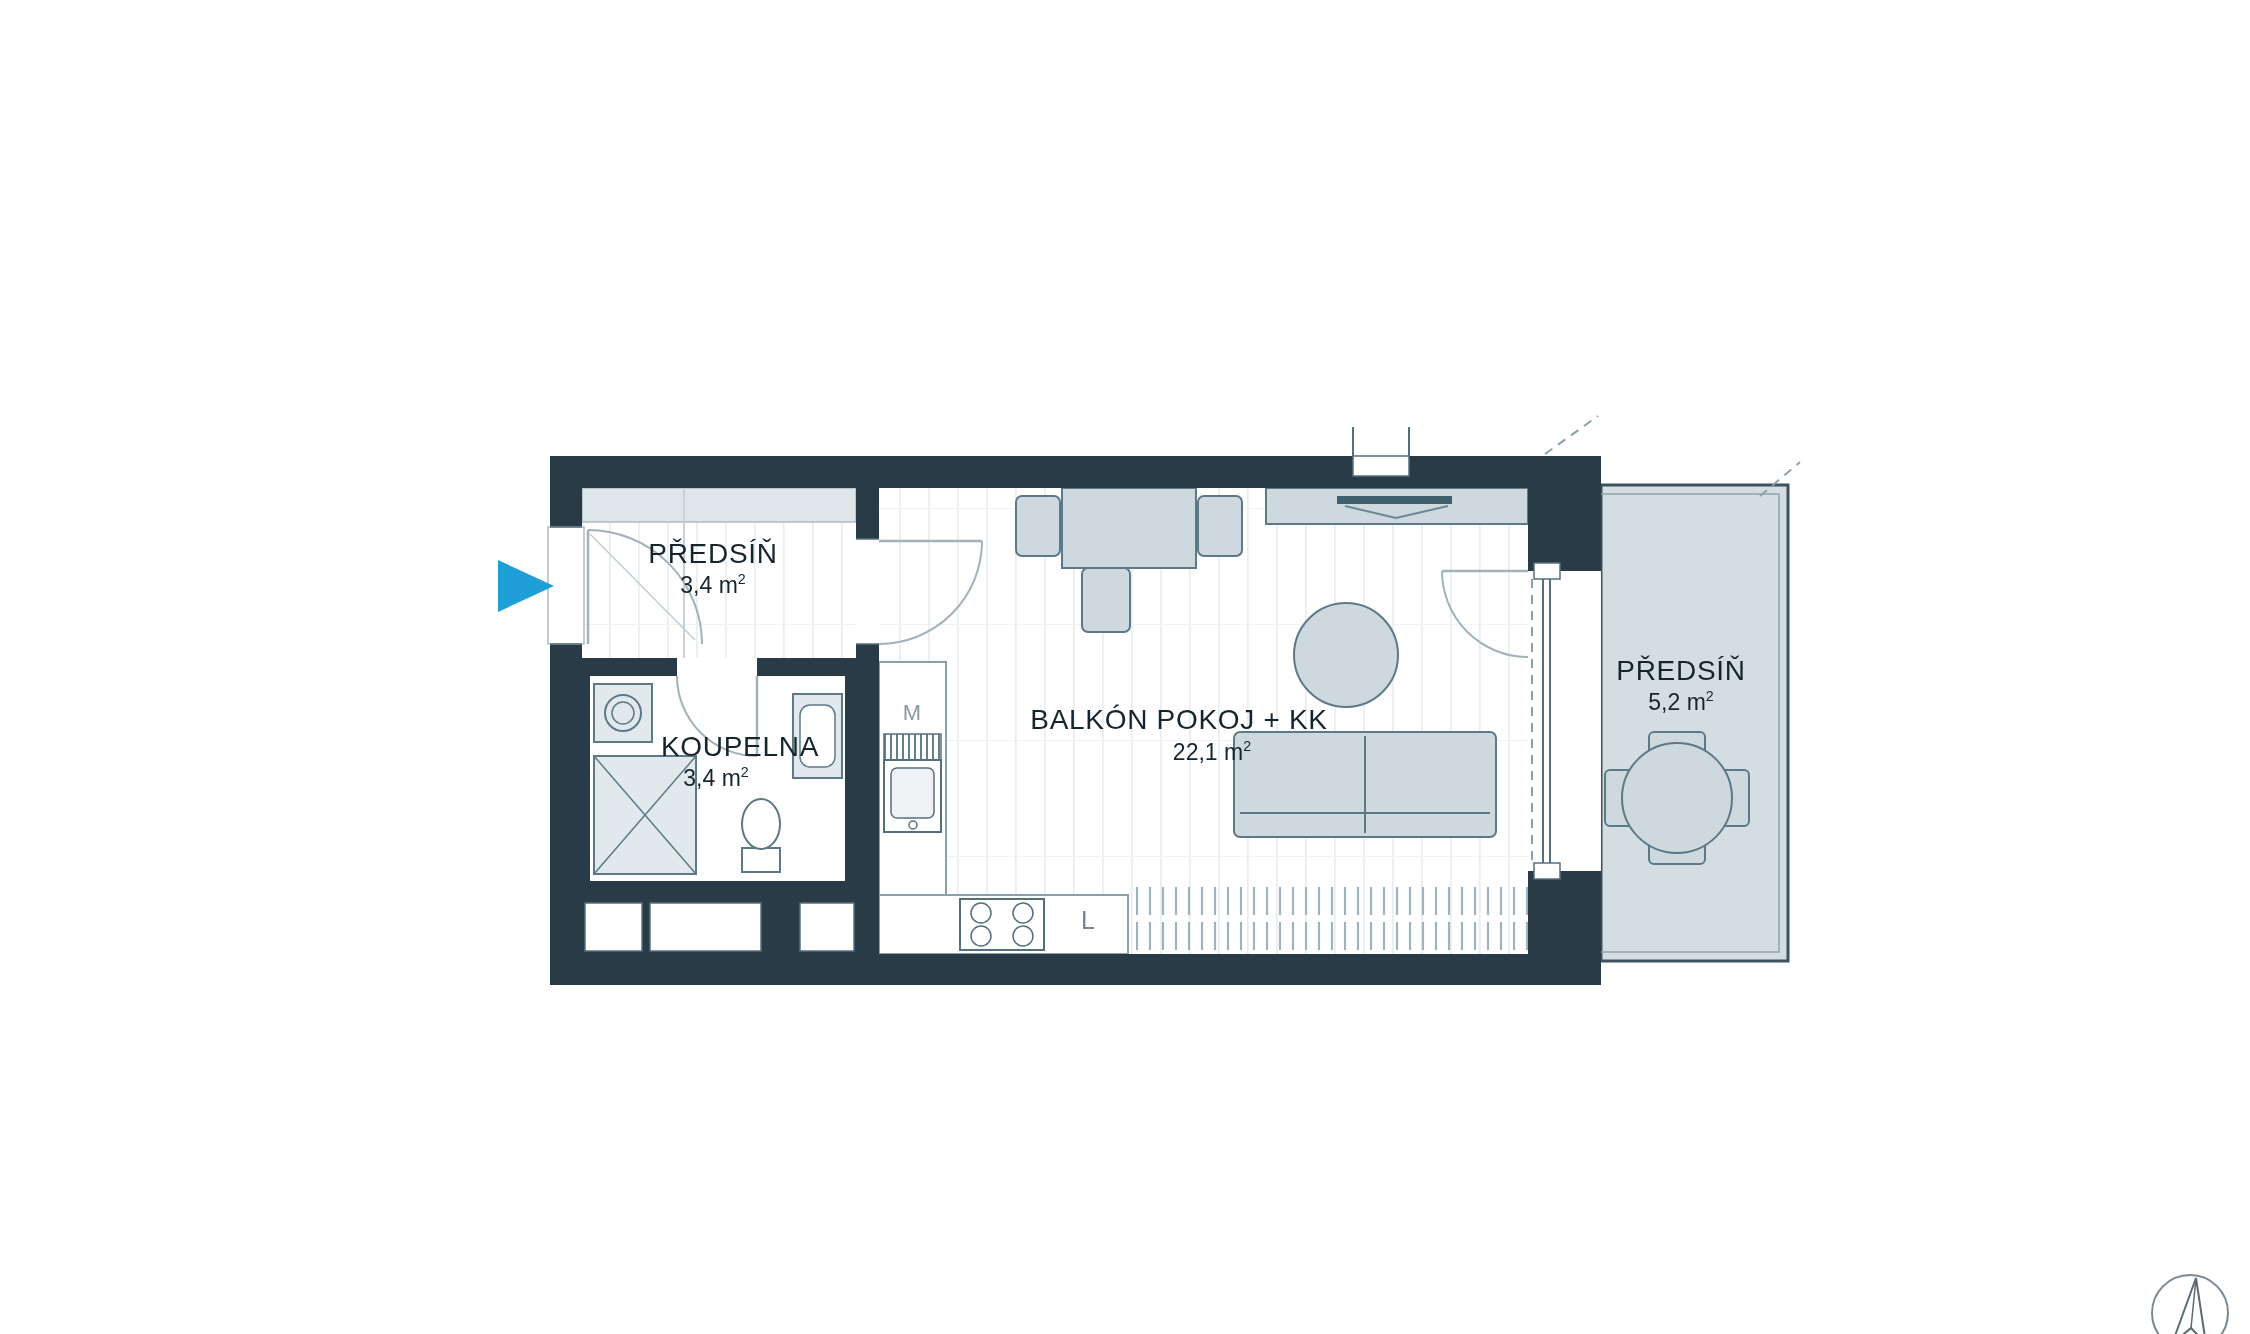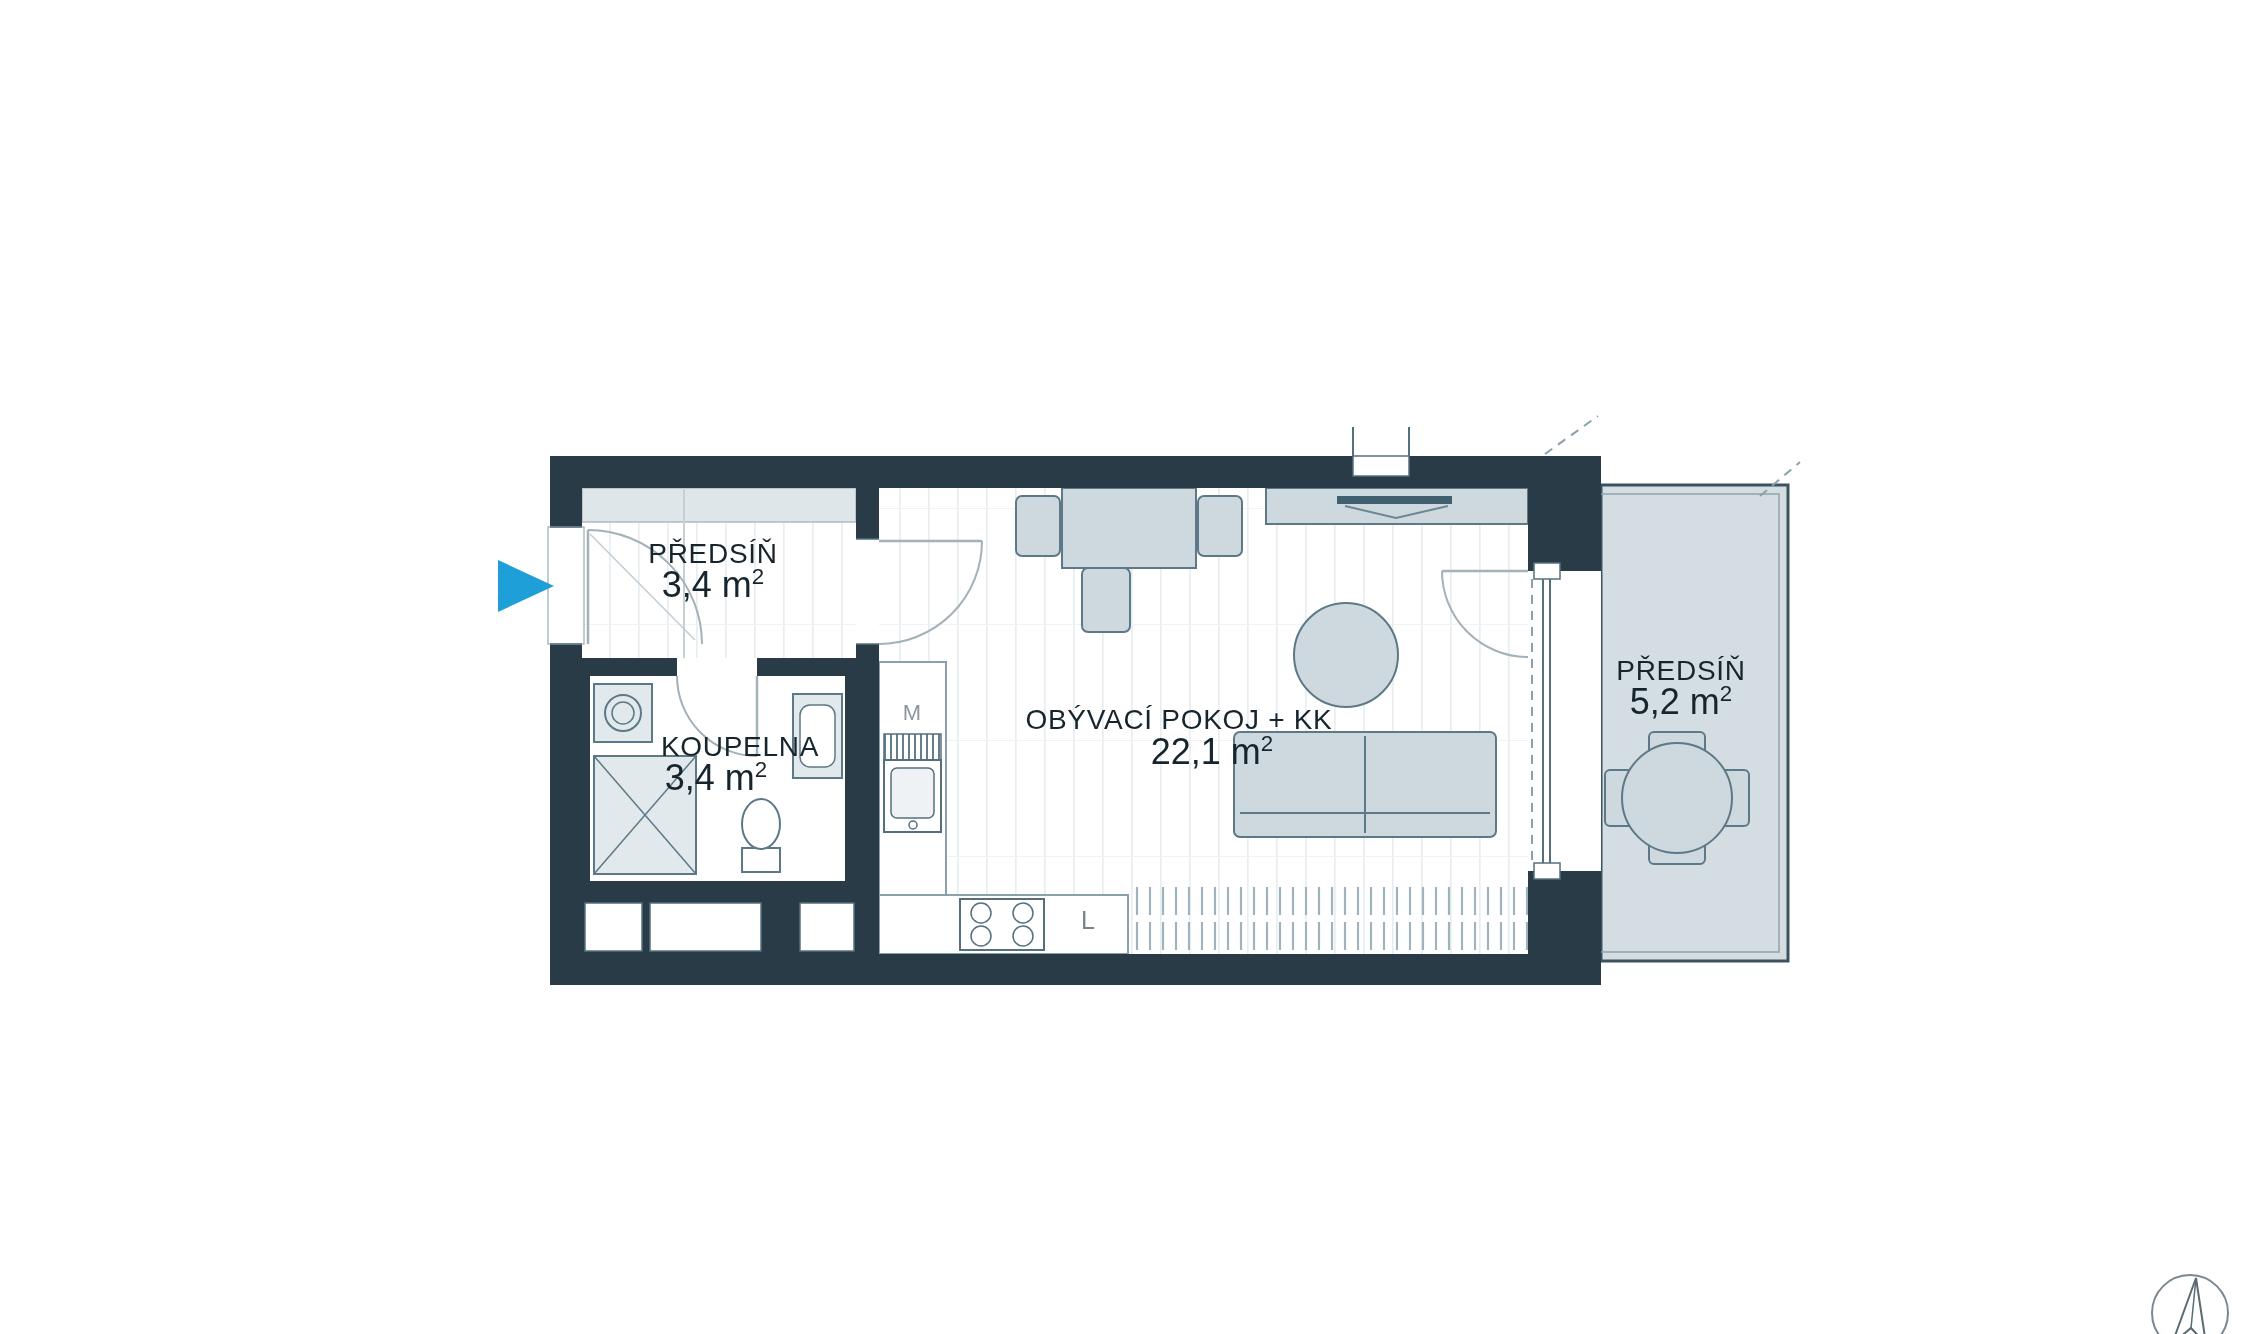--- a/index.html
+++ b/index.html
@@ -6,21 +6,21 @@
   .canvas{
     position:relative;width:2250px;height:1334px;background:#ffffff;
     font-family:"Liberation Sans",sans-serif;overflow:hidden;margin-top:44px;
   }
   svg.plan{position:absolute;left:0;top:0}
   .lbl{
     position:absolute;transform:translate(-50%,-50%);
     color:var(--text,#16252d);white-space:nowrap;line-height:1;
   }
   .room-name{font-size:28px;letter-spacing:.7px}
-  .room-area{font-size:36px}
+  .room-area{font-size:23px}
   .room-area sup{font-size:62%;line-height:0}
   .marker{color:var(--marker,#8a969d);font-size:22px}
   .marker-l{font-size:25px;color:#77858d}
 
   
   .wall{fill:var(--wall,#293b46)}
   .furn{fill:var(--furn,#cdd9de);stroke:var(--furn_stroke,#5d7987);stroke-width:2}
   .fixture{fill:#e2e9ec;stroke:var(--furn_stroke,#5d7987);stroke-width:2}
   .arc{stroke:#a3b1b8;stroke-width:2;fill:none}
   .leaf{stroke:#a3b1b8;stroke-width:2.5}
@@ -196,21 +196,21 @@
       <line x1="2196" y1="1234" x2="2191" y2="1284" stroke="#5a6b74" stroke-width="1.5"></line>
     </g>
   </svg>
 
   <div class="lbl room-name" style="left:713px;top:510px">PŘEDSÍŇ</div>
   <div class="lbl room-area" style="left:713px;top:541px"><span>3,4 m</span><sup>2</sup></div>
 
   <div class="lbl room-name" style="left:740px;top:703px">KOUPELNA</div>
   <div class="lbl room-area" style="left:716px;top:734px"><span>3,4 m</span><sup>2</sup></div>
 
-  <div class="lbl room-name" style="left:1179px;top:676px">OBÝVACÍ POKOJ + KK</div>
+  <div class="lbl room-name" style="left:1179px;top:676px">BALKÓN POKOJ + KK</div>
   <div class="lbl room-area" style="left:1212px;top:708px"><span>22,1 m</span><sup>2</sup></div>
 
   <div class="lbl room-name" style="left:1681px;top:627px">PŘEDSÍŇ</div>
   <div class="lbl room-area" style="left:1681px;top:658px"><span>5,2 m</span><sup>2</sup></div>
 
   <div class="lbl marker" style="left:912px;top:669px">M</div>
   <div class="lbl marker marker-l" style="left:1088px;top:876px">L</div>
 
 </div>
 

